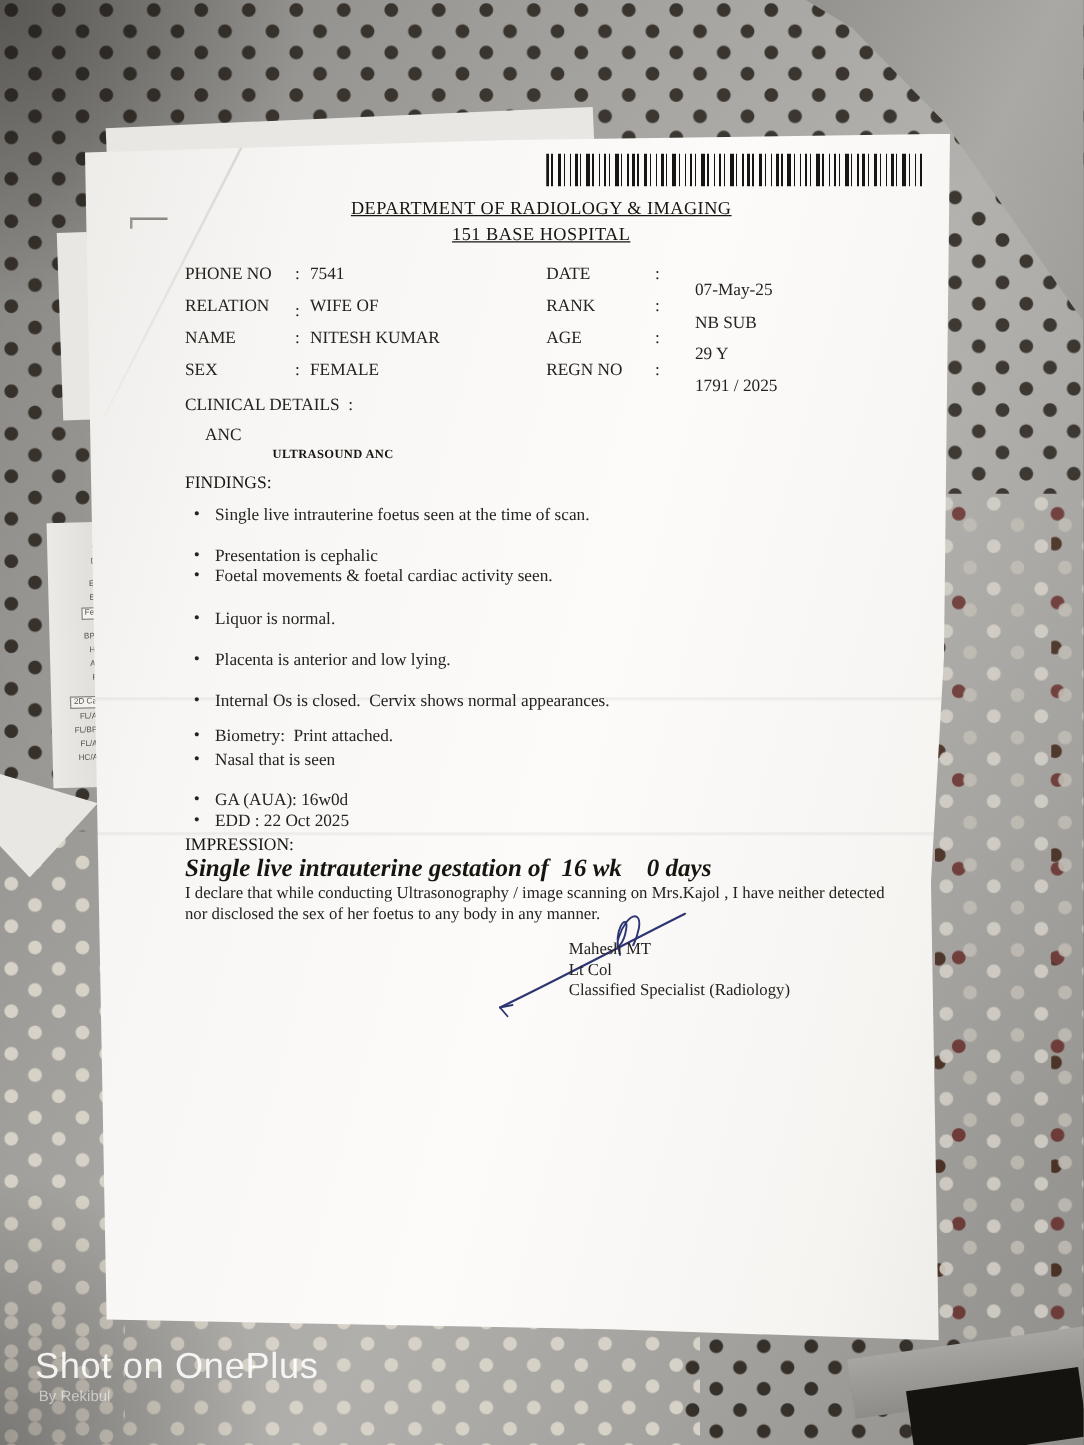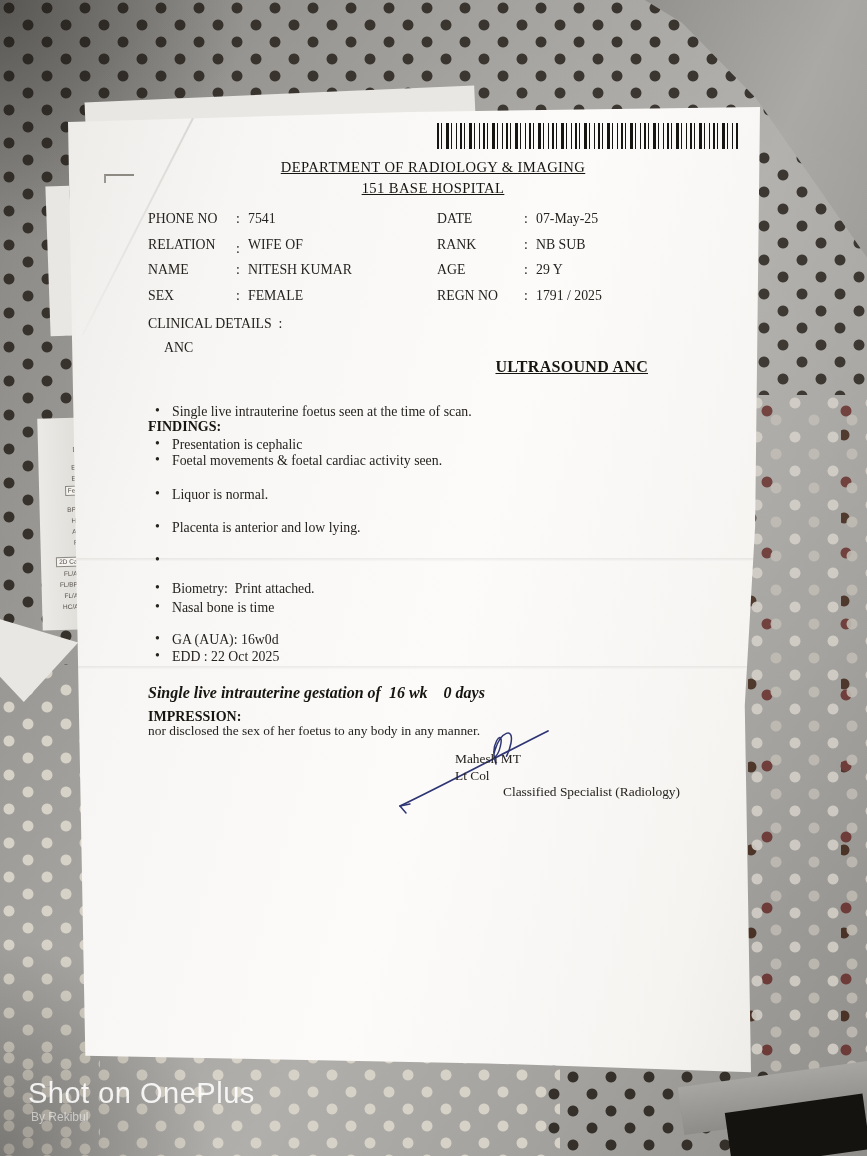--- a/index.html
+++ b/index.html
@@ -38,28 +38,28 @@
   .staple{left:36px;top:68px;width:28px;height:7px;border-top:2px solid #8d8a84;border-left:2px solid #9a978f;}
   .barcode{left:369px;top:17px;width:303px;height:26px;background:
     repeating-linear-gradient(90deg,#171512 0 2px,transparent 2px 4px,#171512 4px 5px,transparent 5px 9px,
     #171512 9px 12px,transparent 12px 14px,#171512 14px 15px,transparent 15px 19px,#171512 19px 20px,transparent 20px 23px);}
   .titleblk{left:130px;width:470px;text-align:center;font-weight:normal;color:#17150f;letter-spacing:.4px;}
   .t1{top:53px;font-size:14.6px;text-decoration:underline;}
   .t2{top:74px;font-size:14.6px;text-decoration:underline;}
   .irow{left:0;width:100%;height:20px;}
   .irow span{position:absolute;white-space:pre;}
   .lbl.l{left:80px;} .colon.cl{left:168px;} .val.vl{left:180px;}
-  .lbl.r{left:369px;} .colon.cr{left:456px;} .val.vr{left:468px;}
-  .sec-title{left:150px;top:252px;width:430px;text-align:right;font-weight:bold;font-size:16px;
-    color:#17150f;text-decoration:underline;letter-spacing:.3px;}
-  .bold-label{left:80px;font-weight:bold;color:#17150f;font-size:14px;margin-top:40px;}
+  .lbl.r{left:369px;} .colon.cr{left:456px;} .val.vr{left:488px;margin-top:13px;}
+  .sec-title{left:150px;top:252px;width:430px;text-align:left;font-weight:bold;font-size:10px;
+    color:#17150f;letter-spacing:.3px;}
+  .bold-label{left:80px;font-weight:normal;color:#17150f;font-size:14px;}
   .finding{left:0;width:660px;height:18px;}
   .finding .b{position:absolute;left:87px;top:-1px;}
   .finding .tx{position:absolute;left:104px;white-space:pre;}
-  .imp-line{left:80px;top:578px;font-weight:bold;font-style:italic;font-size:16px;color:#17150f;white-space:pre;}
+  .imp-line{left:80px;top:578px;font-weight:bold;font-style:italic;font-size:20px;color:#17150f;white-space:pre;}
   .decl{left:80px;width:600px;white-space:pre;font-size:13.4px;}
   .sig-line{left:387px;font-size:13.4px;white-space:pre;}
   .sigsvg{left:322px;top:616px;}
   .pre{white-space:pre;}
   
   .under{background:#e9e7e3;}
   .strip-bio{left:40px;top:418px;width:46px;height:212px;background:linear-gradient(90deg,#eceae6,#dedcd7);
     transform:rotate(-1.5deg);display:flex;flex-direction:column;align-items:flex-end;padding:6px 5px 0 0;box-sizing:border-box;}
   .strip-bio span{font-family:"Liberation Sans",sans-serif;font-size:6.5px;line-height:8px;color:#55504a;
     margin-bottom:3px;white-space:nowrap;}
@@ -180,47 +180,49 @@
     <div class="finding abs" style="top:381px;">
       <span class="b">•</span>
       <span class="tx">Liquor is normal.</span>
       </div>
     <div class="finding abs" style="top:414px;">
       <span class="b">•</span>
       <span class="tx">Placenta is anterior and low lying.</span>
       </div>
     <div class="finding abs" style="top:447px;">
       <span class="b">•</span>
+      <span class="tx">Internal Os is closed.  Cervix shows normal appearances.</span>
       </div>
     <div class="finding abs" style="top:475px;">
       <span class="b">•</span>
       <span class="tx">Biometry:  Print attached.</span>
       </div>
     <div class="finding abs" style="top:494px;">
       <span class="b">•</span>
-      <span class="tx">Nasal bone is time</span>
+      <span class="tx">Nasal that is seen</span>
       </div>
     <div class="finding abs" style="top:526px;">
       <span class="b">•</span>
       <span class="tx">GA (AUA): 16w0d</span>
       </div>
     <div class="finding abs" style="top:543px;">
       <span class="b">•</span>
       <span class="tx">EDD : 22 Oct 2025</span>
       </div>
 
     <div class="bold-label abs" style="top:563px;">IMPRESSION:</div>
     <div class="imp-line abs">Single live intrauterine gestation of  16 wk    0 days</div>
+    <div class="decl abs" style="top:600px;">I declare that while conducting Ultrasonography / image scanning on Mrs.Kajol , I have neither detected</div>
     <div class="decl abs" style="top:617px;">nor disclosed the sex of her foetus to any body in any manner.</div>
 
     <svg class="sigsvg abs" width="175" height="96" viewBox="0 0 175 96">
       <path d="M10 84 C 52 64, 112 32, 158 9" stroke="#2e3573" stroke-width="1.7" fill="none" stroke-linecap="round"></path>
       <path d="M10 84 l10 -2 M10 84 l6 7" stroke="#2e3573" stroke-width="1.5" fill="none" stroke-linecap="round"></path>
       <path d="M106 42 C 99 22, 113 7, 111 21 C 109 34, 101 41, 105 28 C 111 9, 124 5, 121 21 C 119 31, 114 39, 118 31" stroke="#2e3573" stroke-width="1.5" fill="none" stroke-linecap="round"></path>
     </svg>
     <div class="sig-line abs" style="top:645px;">Mahesh MT</div>
     <div class="sig-line abs" style="top:662px;">Lt Col</div>
-    <div class="sig-line abs" style="top:678px;margin-left:48px;">Classified Specialist (Radiology)</div>
+    <div class="sig-line abs" style="top:678px;">Classified Specialist (Radiology)</div>
   </div>
 
   <div class="wm1 abs">Shot on OnePlus</div>
   <div class="wm2 abs">By Rekibul</div>
 </div>
 
 </body></html>

